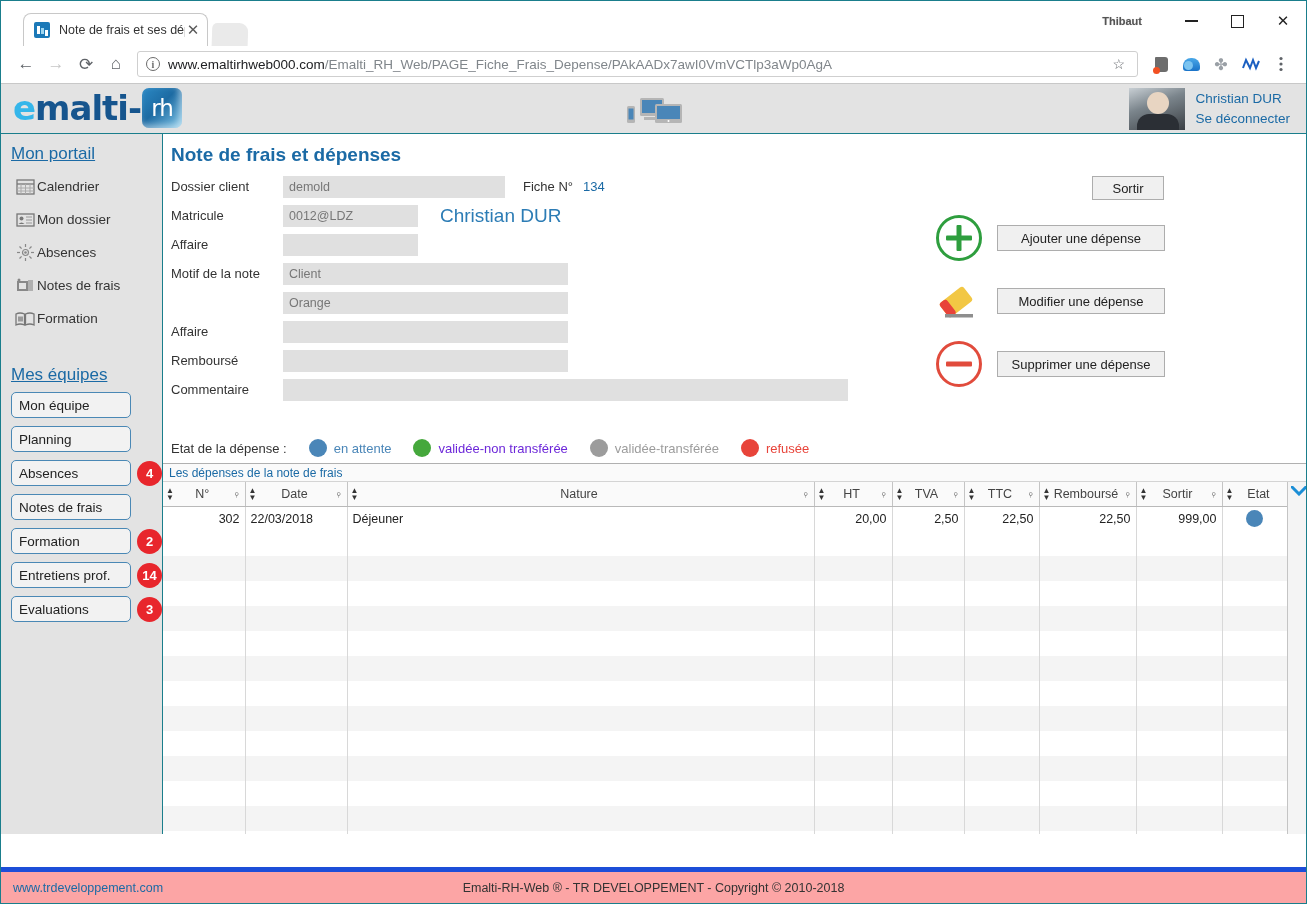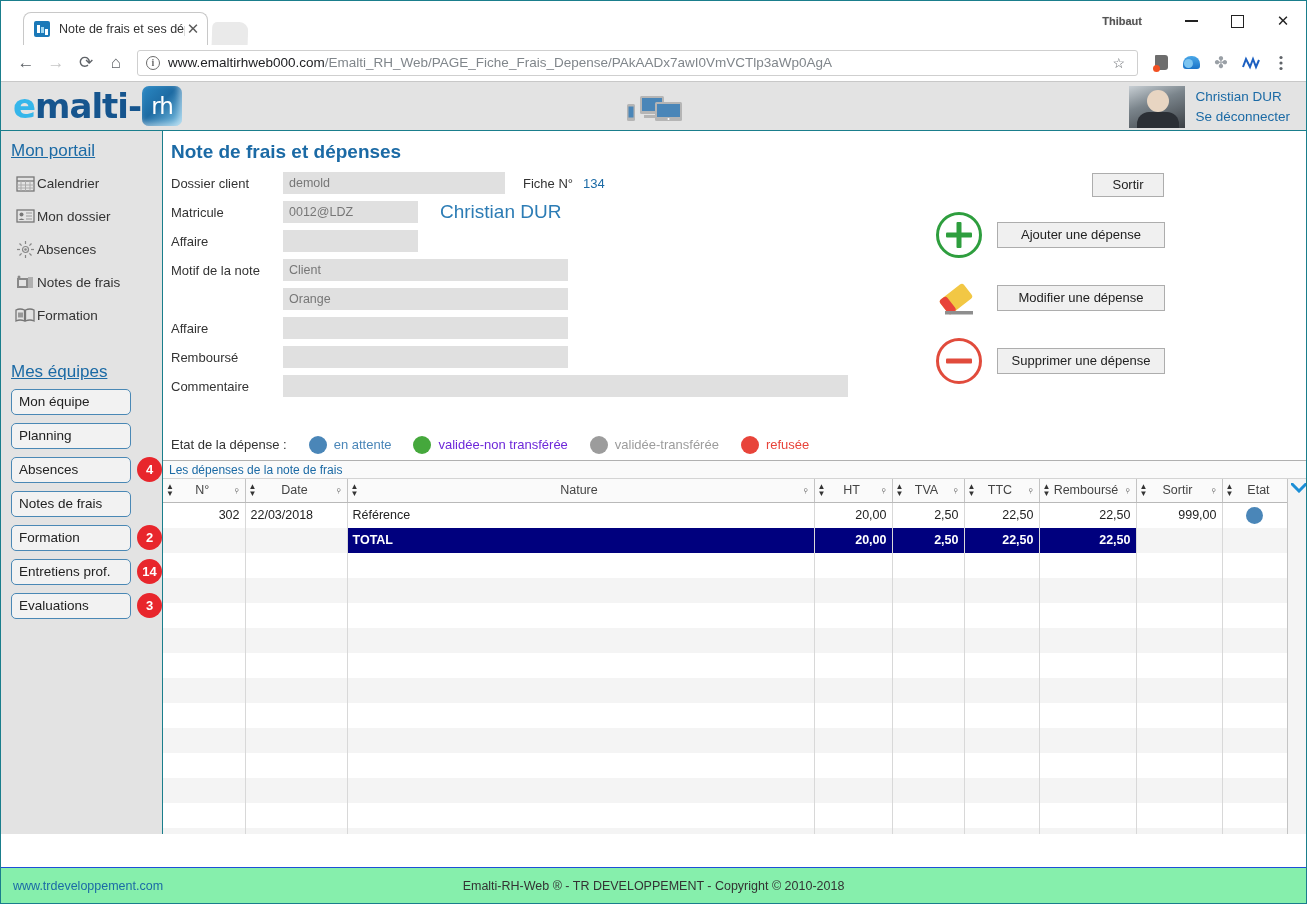--- a/index.html
+++ b/index.html
@@ -443,22 +443,22 @@
     border-left: 1px solid #c4c4c4;
   }
   .chev {
     color: #1b8ed6; font-size: 13px; font-weight: bold;
     text-align: center; line-height: 20px;
   }
 
   
   .footer {
     height: 36px; flex: 0 0 36px;
-    background: #86efac;
-    border-top: 1px solid #1d4ed8;
+    background: #fca5a5;
+    border-top: 5px solid #1d4ed8;
     display: flex; align-items: center;
     position: relative;
     margin-top: 33px;
   }
   .footer a {
     margin-left: 12px; color: #1b6aa5;
     font-size: 12.5px;
   }
   .footer-copy {
     position: absolute; left: 50%; transform: translateX(-50%);
@@ -833,41 +833,30 @@
                       <span class="sort-ico">▲<br>▼</span>
                       <span class="th-label">Etat</span>
                     </div>
                   </th>
               </tr>
             </thead>
             <tbody>
               <tr class="r-white">
                 <td class="num">302</td>
                 <td>22/03/2018</td>
-                <td>Référence</td>
+                <td>Déjeuner</td>
                 <td class="num">20,00</td>
                 <td class="num">2,50</td>
                 <td class="num">22,50</td>
                 <td class="num">22,50</td>
                 <td class="num">999,00</td>
                 <td class="ctr">
                     <div class="state-dot"></div>
                   </td>
               </tr>
-              <tr class="total">
-                <td class="empty"></td>
-                <td class="empty"></td>
-                <td>TOTAL</td>
-                <td class="num">20,00</td>
-                <td class="num">2,50</td>
-                <td class="num">22,50</td>
-                <td class="num">22,50</td>
-                <td class="empty"></td>
-                <td class="empty"></td>
-              </tr>
             </tbody>
             <tbody id="empty-rows">
                 <tr class="r-white">
                   <td>&nbsp;</td>
                   <td>&nbsp;</td>
                   <td>&nbsp;</td>
                   <td>&nbsp;</td>
                   <td>&nbsp;</td>
                   <td>&nbsp;</td>
                   <td>&nbsp;</td>

